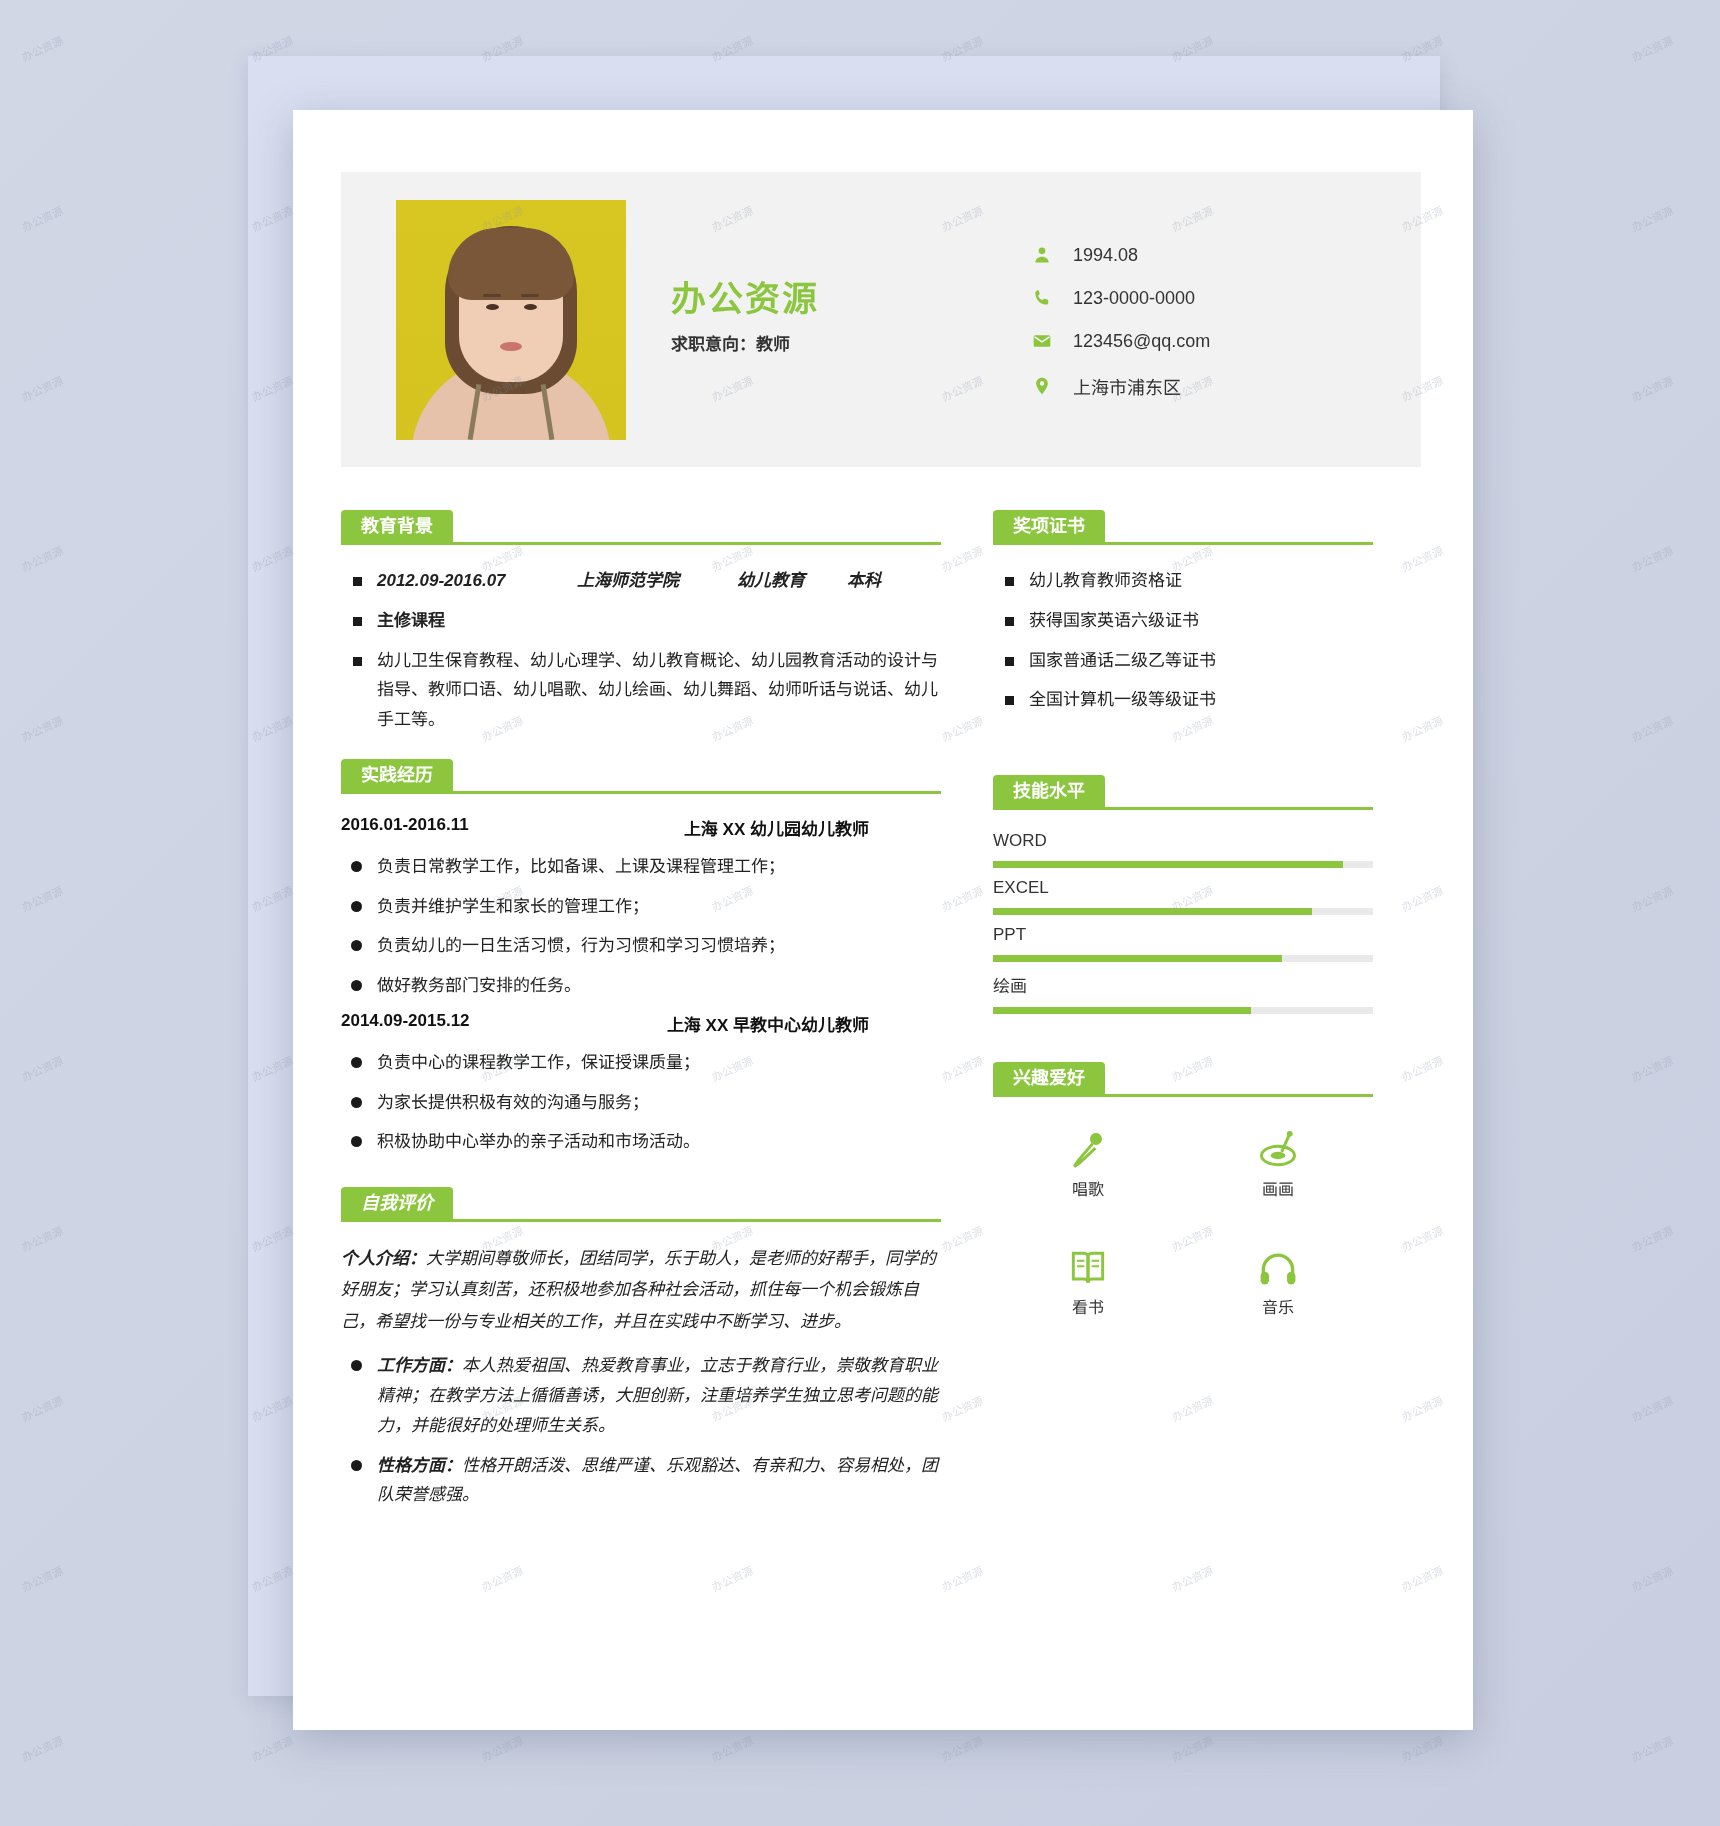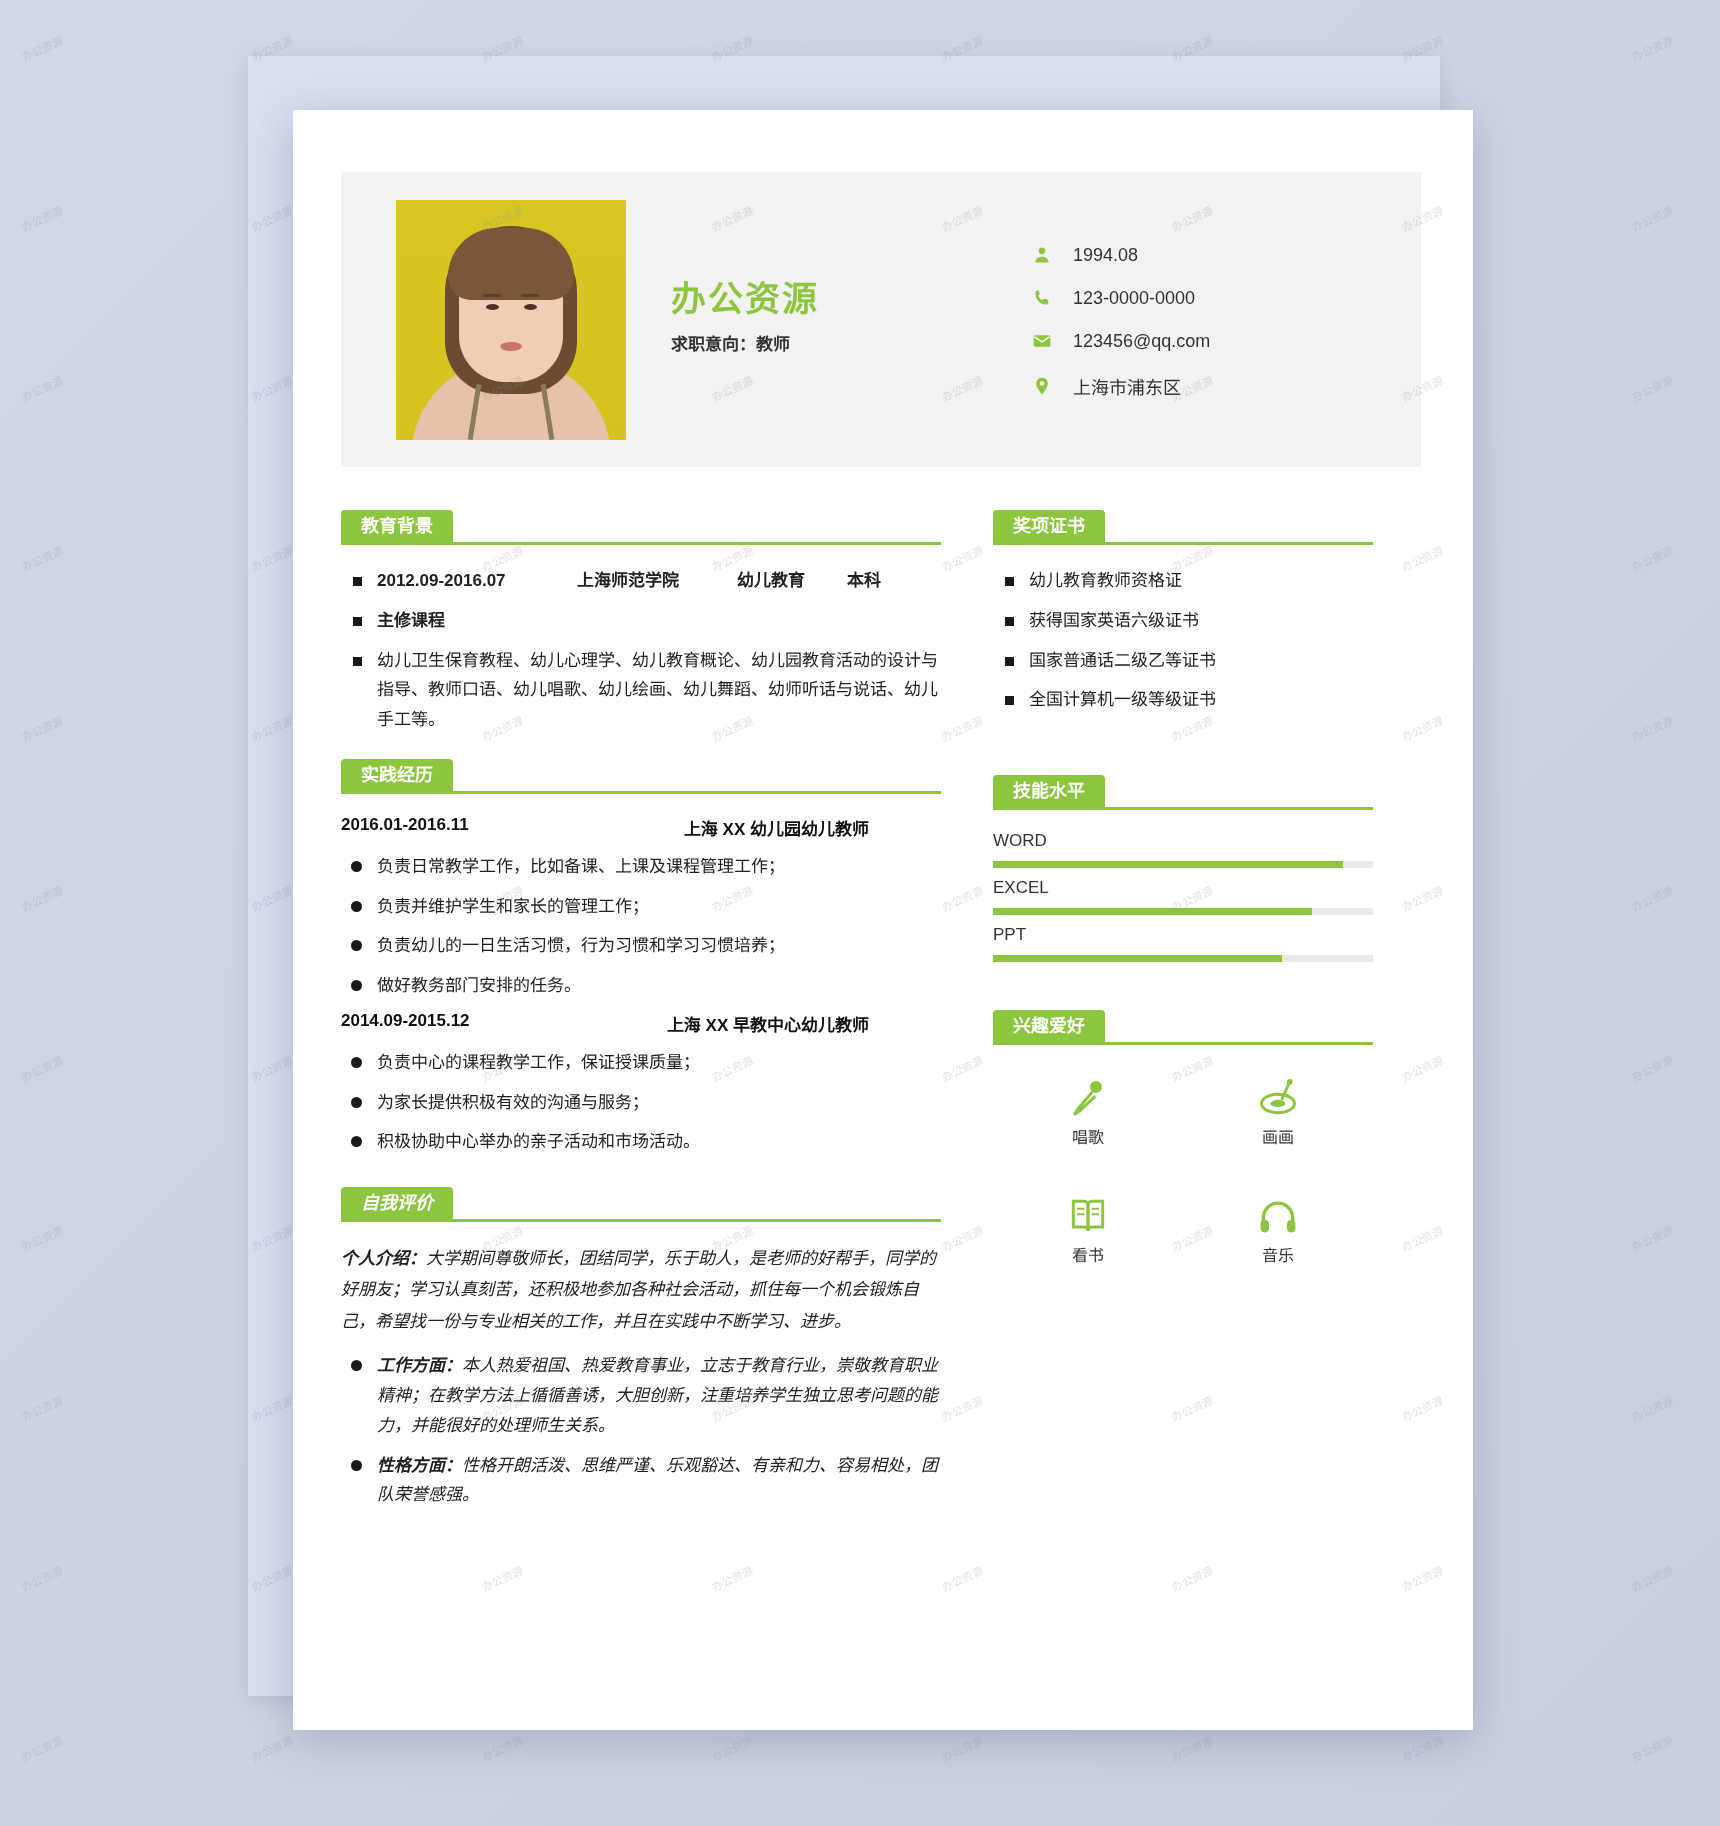--- a/index.html
+++ b/index.html
@@ -102,21 +102,21 @@
     font-size: 17px; color: #222; line-height: 1.75;
   }
   .line-sq li::before {
     content: ""; position: absolute; left: 12px; top: 11px;
     width: 9px; height: 9px; background: #1a1a1a;
   }
   .line-dot li::before {
     content: ""; position: absolute; left: 10px; top: 9px;
     width: 11px; height: 11px; border-radius: 50%; background: #1a1a1a;
   }
-  .edu-row { display: flex; font-weight: bold; font-size: 17px; gap: 0; }
+  .edu-row { display: flex; font-weight: bold; font-size: 17px; gap: 0; font-style: italic; }
   .edu-row span:nth-child(1) { width: 200px; }
   .edu-row span:nth-child(2) { width: 160px; }
   .edu-row span:nth-child(3) { width: 110px; }
 
   .exp-head { display: flex; font-weight: bold; font-size: 17px; margin: 6px 0 12px 0; color:#111; }
   .exp-head span:nth-child(1) { width: 212px; }
   .exp-head span:nth-child(2) { width: 248px; text-align: right; }
 
   .bold { font-weight: bold; }
 
@@ -319,20 +319,26 @@
         <div class="skill">
           <div class="skill-label">EXCEL</div>
           <div class="skill-track">
               <div class="skill-fill" style="width: 84%;"></div>
             </div>
         </div>
         <div class="skill">
           <div class="skill-label">PPT</div>
           <div class="skill-track">
               <div class="skill-fill" style="width: 76%;"></div>
+            </div>
+        </div>
+        <div class="skill">
+          <div class="skill-label">绘画</div>
+          <div class="skill-track">
+              <div class="skill-fill" style="width: 68%;"></div>
             </div>
         </div>
       </div>
 
       <div class="sec" style="margin-top:48px;">
         <div class="sec-head">
           <div class="sec-tab">兴趣爱好</div>
           <div class="sec-rule"></div>
         </div>
 

